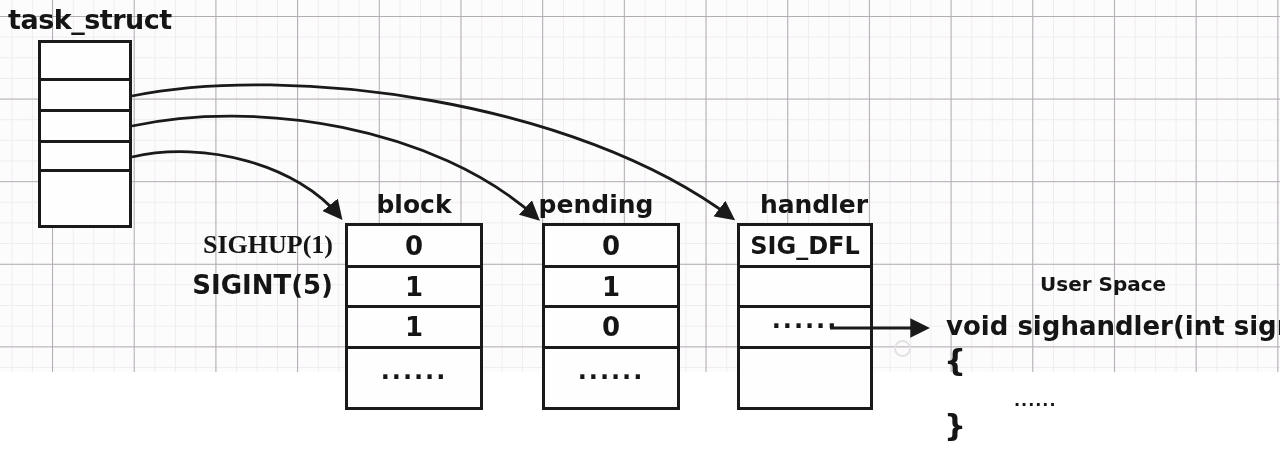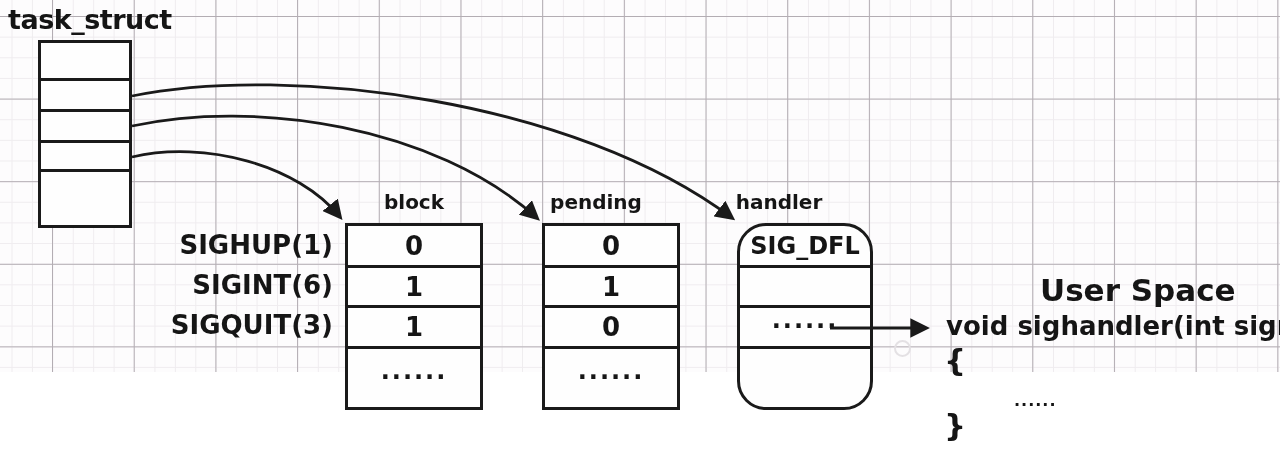--- a/index.html
+++ b/index.html
@@ -29,21 +29,21 @@
   }
   .ts-cell { border-bottom:3px solid #1a1a1a; }
   .ts-cell:nth-child(1){ height:38px; }
   .ts-cell:nth-child(2){ height:31px; }
   .ts-cell:nth-child(3){ height:31px; }
   .ts-cell:nth-child(4){ height:29px; }
   .ts-cell:nth-child(5){ flex:1; border-bottom:none; }
 
   .col-header {
     top:190px; width:170px; text-align:center;
-    font-size:20px; font-weight:600;
+    font-size:25px; font-weight:600;
   }
 
   .sigtable {
     top:223px; width:138px; height:187px;
     border:3px solid #1a1a1a; background:#fefefe;
     display:flex; flex-direction:column;
   }
   .sigtable .cell {
     border-bottom:3px solid #1a1a1a;
     display:flex; align-items:center; justify-content:center;
@@ -55,21 +55,21 @@
   .sigtable .cell:nth-child(4){ flex:1; border-bottom:none; }
   .sigtable .cell.dots { font-size:24px; font-weight:bold; letter-spacing:2px; }
   .sigtable .cell.dots span { position:relative; top:-7px; }
   .handler-table .cell { font-size:24px; }
 
   .row-label {
     left:140px; width:193px; height:32px; line-height:32px;
     text-align:right; font-size:26px; font-weight:600;
   }
 
-  .us-title   { left:1040px; top:272px; font-size:31px; font-weight:600; }
+  .us-title   { left:1040px; top:272px; font-size:20px; font-weight:600; }
   .us-sig     { left:946px;  top:311px; font-size:26px; font-weight:600; white-space:nowrap; }
   .us-obrace  { left:944px;  top:342px; font-size:31px; font-weight:600; }
   .us-dots    { left:1014px; top:391px; font-size:16px; font-weight:bold; letter-spacing:1px; }
   .us-cbrace  { left:944px;  top:407px; font-size:31px; font-weight:600; }
 
   .watermark {
     left:1010px; top:415px; font-size:23px; color:#c9c9c9;
     white-space:nowrap; letter-spacing:0.5px;
   }
   .faint-circle {
@@ -87,45 +87,44 @@
   <div class="abs ts-box">
     <div class="ts-cell"></div>
     <div class="ts-cell"></div>
     <div class="ts-cell"></div>
     <div class="ts-cell"></div>
     <div class="ts-cell"></div>
   </div>
 
   <div class="abs col-header" style="left:329px;">block</div>
   <div class="abs col-header" style="left:511px;">pending</div>
-  <div class="abs col-header" style="left:694px;">handler</div>
+  <div class="abs col-header" style="left:729px;">handler</div>
 
-  <div class="abs row-label" style="top:229px;">SIGHUP(1)</div>
-  <div class="abs row-label" style="top:269px;">SIGINT(6)</div>
-  <div class="abs row-label" style="top:309px;">SIGQUIT(3)</div>
+  <div class="abs row-label" style="top:229px;font-family:Liberation Serif, serif;">SIGHUP(1)</div>
+  <div class="abs row-label" style="top:269px;">SIGINT(5)</div>
 
   <div class="abs sigtable" style="left:345px;">
     <div class="cell">0</div>
     <div class="cell">1</div>
     <div class="cell">1</div>
     <div class="cell dots">
         <span>......</span>
       </div>
   </div>
 
   <div class="abs sigtable" style="left:542px;">
     <div class="cell">0</div>
     <div class="cell">1</div>
     <div class="cell">0</div>
     <div class="cell dots">
         <span>......</span>
       </div>
   </div>
 
-  <div class="abs sigtable handler-table" style="left:737px; width:136px;border-radius:29px;">
+  <div class="abs sigtable handler-table" style="left:737px; width:136px;">
     <div class="cell">SIG_DFL</div>
     <div class="cell"></div>
     <div class="cell dots">
         <span>......</span>
       </div>
   </div>
 
   <div class="abs us-title">User Space</div>
   <div class="abs us-sig">void sighandler(int signo)</div>
   <div class="abs us-obrace">{</div>

